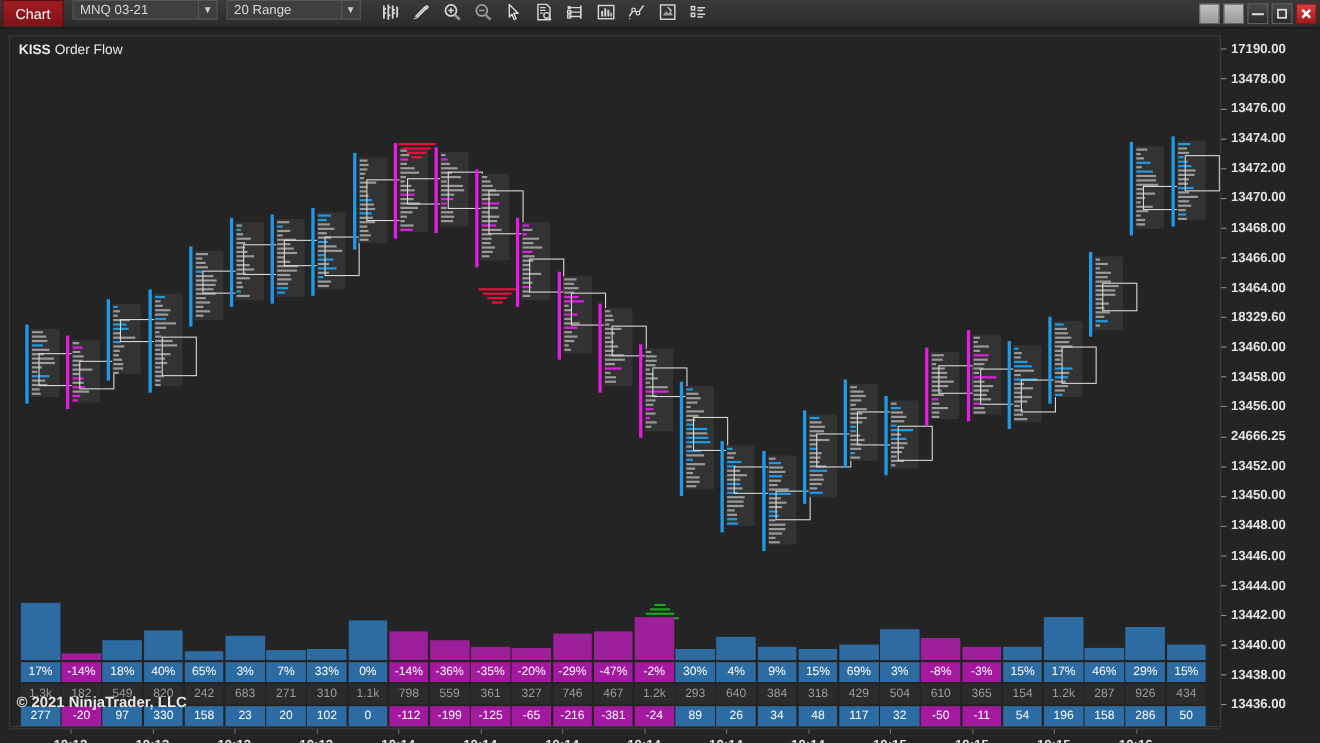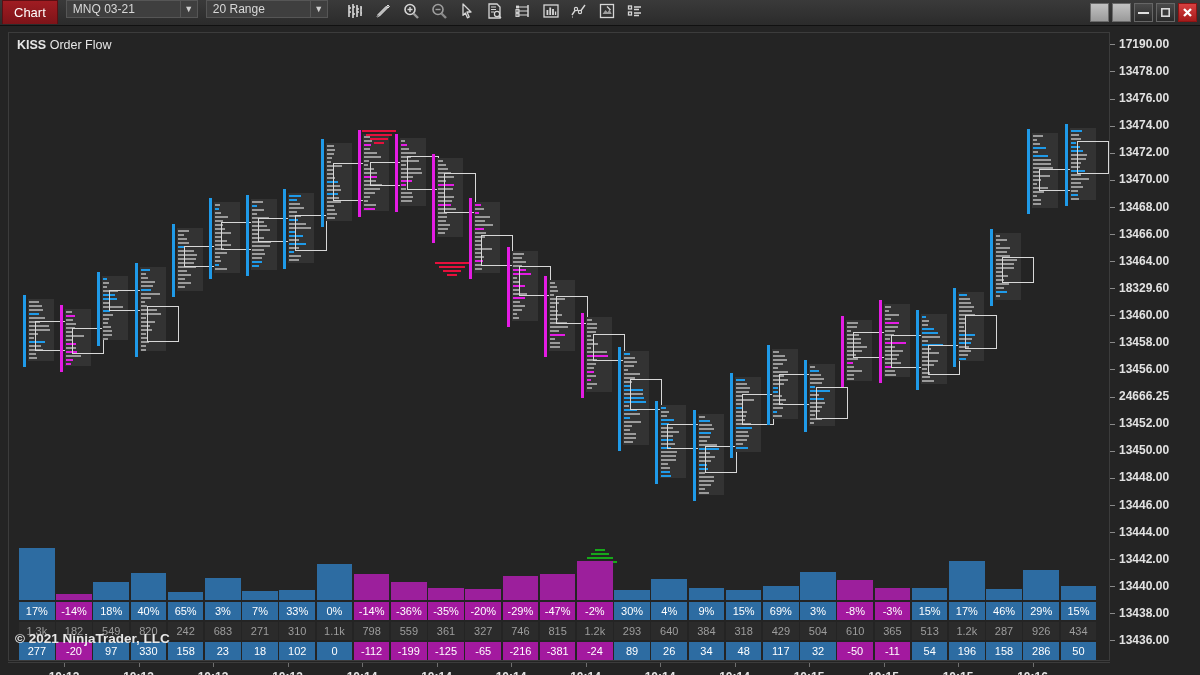--- a/index.html
+++ b/index.html
@@ -1061,21 +1061,21 @@
           <div class="dcell dlt pos">158</div>
         </div>
         <div class="dcol" style="left: 196px; width: 35.7px;">
           <div class="dcell pct pos">3%</div>
           <div class="dcell vol">683</div>
           <div class="dcell dlt pos">23</div>
         </div>
         <div class="dcol" style="left: 233.2px; width: 35.7px;">
           <div class="dcell pct pos">7%</div>
           <div class="dcell vol">271</div>
-          <div class="dcell dlt pos">18</div>
+          <div class="dcell dlt pos">20</div>
         </div>
         <div class="dcol" style="left: 270.4px; width: 35.7px;">
           <div class="dcell pct pos">33%</div>
           <div class="dcell vol">310</div>
           <div class="dcell dlt pos">102</div>
         </div>
         <div class="dcol" style="left: 307.6px; width: 35.7px;">
           <div class="dcell pct pos">0%</div>
           <div class="dcell vol">1.1k</div>
           <div class="dcell dlt pos">0</div>
@@ -1100,21 +1100,21 @@
           <div class="dcell vol">327</div>
           <div class="dcell dlt neg">-65</div>
         </div>
         <div class="dcol" style="left: 493.6px; width: 35.7px;">
           <div class="dcell pct neg">-29%</div>
           <div class="dcell vol">746</div>
           <div class="dcell dlt neg">-216</div>
         </div>
         <div class="dcol" style="left: 530.8px; width: 35.7px;">
           <div class="dcell pct neg">-47%</div>
-          <div class="dcell vol">815</div>
+          <div class="dcell vol">467</div>
           <div class="dcell dlt neg">-381</div>
         </div>
         <div class="dcol" style="left: 568px; width: 35.7px;">
           <div class="dcell pct neg">-2%</div>
           <div class="dcell vol">1.2k</div>
           <div class="dcell dlt neg">-24</div>
         </div>
         <div class="dcol" style="left: 605.2px; width: 35.7px;">
           <div class="dcell pct pos">30%</div>
           <div class="dcell vol">293</div>
@@ -1150,21 +1150,21 @@
           <div class="dcell vol">610</div>
           <div class="dcell dlt neg">-50</div>
         </div>
         <div class="dcol" style="left: 865.6px; width: 35.7px;">
           <div class="dcell pct neg">-3%</div>
           <div class="dcell vol">365</div>
           <div class="dcell dlt neg">-11</div>
         </div>
         <div class="dcol" style="left: 902.8px; width: 35.7px;">
           <div class="dcell pct pos">15%</div>
-          <div class="dcell vol">513</div>
+          <div class="dcell vol">154</div>
           <div class="dcell dlt pos">54</div>
         </div>
         <div class="dcol" style="left: 940px; width: 35.7px;">
           <div class="dcell pct pos">17%</div>
           <div class="dcell vol">1.2k</div>
           <div class="dcell dlt pos">196</div>
         </div>
         <div class="dcol" style="left: 977.2px; width: 35.7px;">
           <div class="dcell pct pos">46%</div>
           <div class="dcell vol">287</div>

